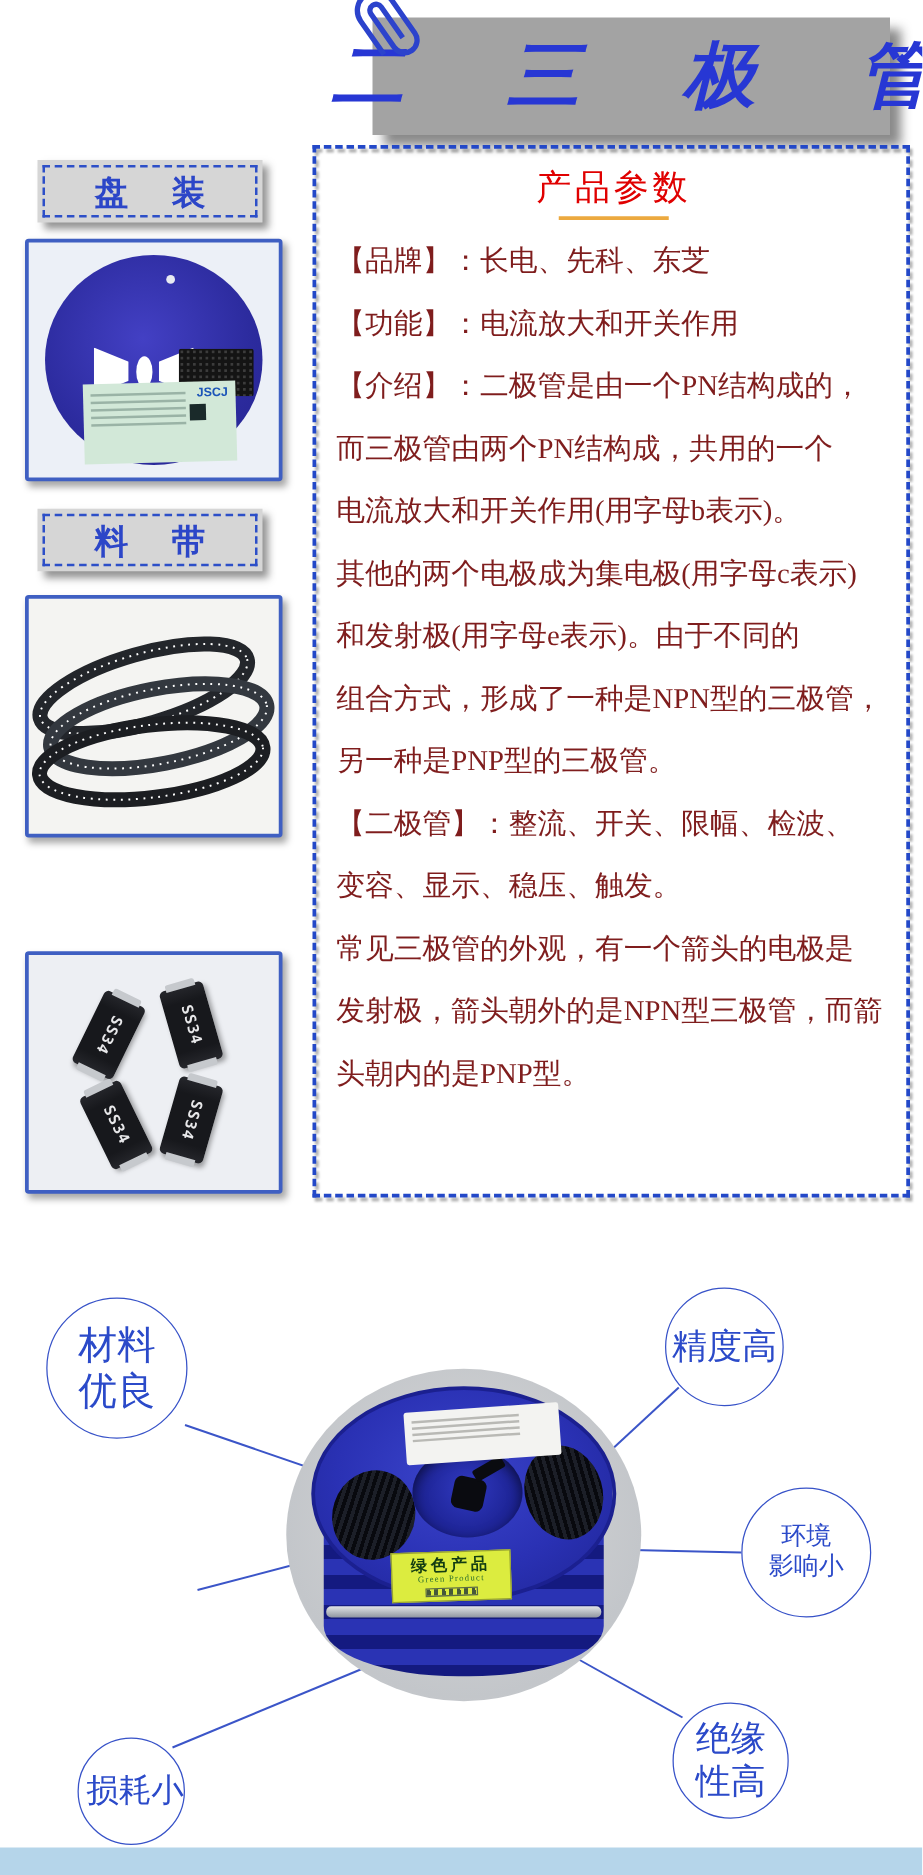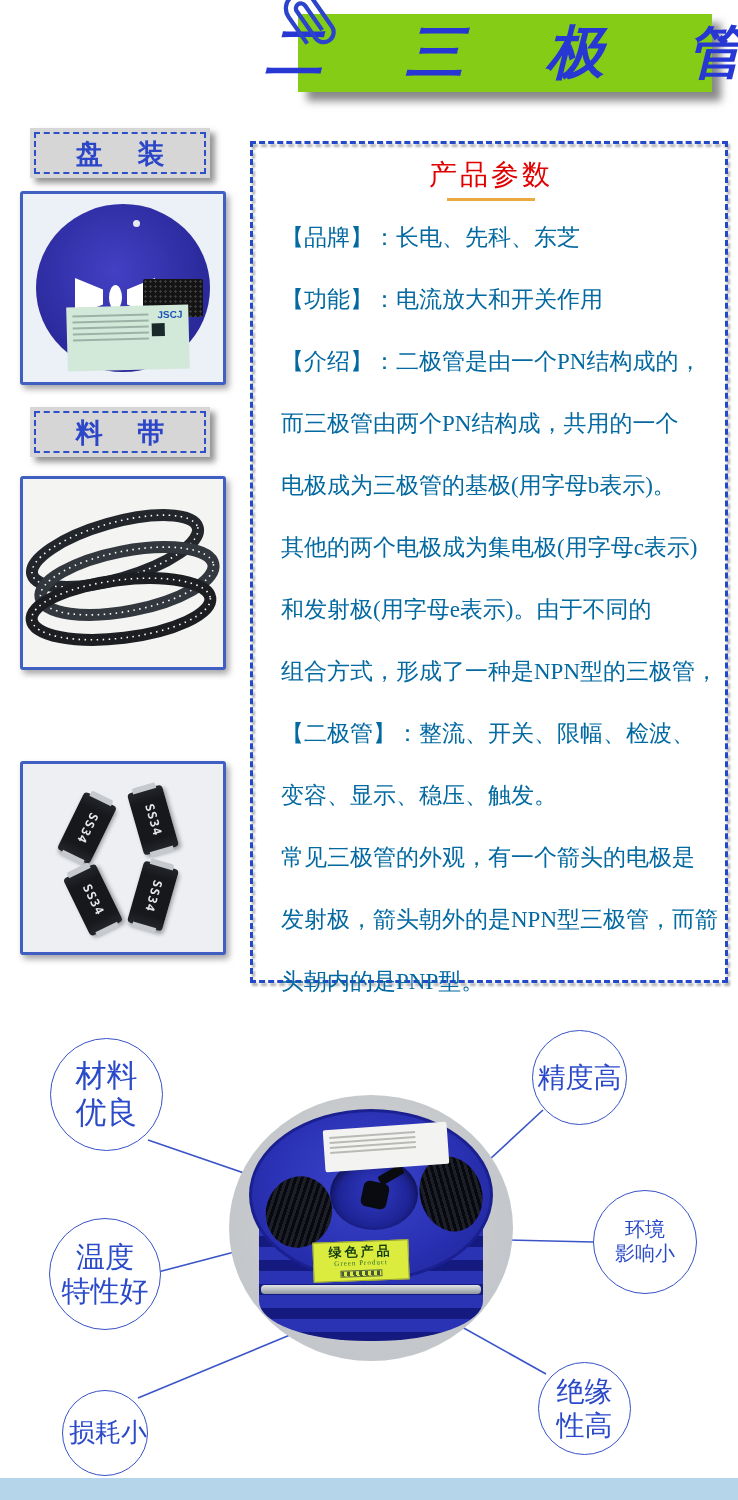--- a/index.html
+++ b/index.html
@@ -1,22 +1,22 @@
 <!DOCTYPE html>
 <html><head>
 <meta charset="utf-8">
 <style>
   * { box-sizing: border-box; }
   body { margin:0; background:#ffffff; }
   #page { position:relative; width:738px; height:1500px; margin:0; background:#ffffff;
           font-family:"Liberation Serif", serif; overflow:hidden; }
 
   
-  .title-banner { position:absolute; left:298px; top:14px; width:414px; height:78px;
-                  background:#84cc16; box-shadow:9px 9px 8px rgba(40,40,40,.55);
+  .title-banner { position:absolute; left:298px; top:14px; width:414px; height:94px;
+                  background:#a3a3a3; box-shadow:9px 9px 8px rgba(40,40,40,.55);
                   display:flex; align-items:center; justify-content:center; }
   .title-banner span { font-size:58px; font-weight:bold; font-style:italic; color:#2737d4;
                        letter-spacing:34px; margin-right:-34px; white-space:nowrap; }
   .paperclip { position:absolute; left:279px; top:-10px; width:60px; height:60px;
                transform:rotate(100deg); z-index:2; }
 
   
   .label-box { position:absolute; left:30px; width:180px; height:50px; background:#d6d6d6;
                box-shadow:5px 5px 6px rgba(40,40,40,.5); padding:4px; }
   .label-box .inner { width:100%; height:100%; border:2px dashed #2d4fc8;
@@ -57,34 +57,34 @@
   .chip::before,.chip::after { content:""; position:absolute; left:6px; right:6px; height:6px; background:#c6c9cd; }
   .chip::before { top:-4px; border-radius:2px 2px 0 0; } .chip::after { bottom:-4px; border-radius:0 0 2px 2px; }
   .chip span { transform:rotate(90deg); color:#e8e8ea; font-size:12px; font-weight:bold; letter-spacing:1px;
                font-family:"DejaVu Sans Mono", monospace; }
   .ch1 { left:46px; top:32px; transform:rotate(26deg); }
   .ch2 { left:112px; top:24px; transform:rotate(-16deg); }
   .ch3 { left:52px; top:104px; transform:rotate(-26deg); }
   .ch4 { left:112px; top:100px; transform:rotate(16deg); }
 
   
-  .param-box { position:absolute; left:250px; top:141px; width:478px; height:842px; }
+  .param-box { position:absolute; left:250px; top:116px; width:478px; height:842px; }
   .param-border { position:absolute; left:0; top:0; right:0; bottom:0; border:3px dashed #2348c8;
                   filter:drop-shadow(2px 3px 1px rgba(110,110,110,.55)); pointer-events:none; }
   .param-content { position:absolute; left:3px; top:3px; right:3px; bottom:3px; padding:10px 12px 0 16px; }
   .param-heading { text-align:center; font-size:28px; color:#e00000; letter-spacing:3px; margin:2px 0 0; font-weight:normal; }
   .param-underline { width:88px; height:3px; background:#eca93f; margin:4px auto 8px; }
-  .pline { margin:12px; font-size:23px; line-height:50px; color:#0369a1; white-space:nowrap; }
+  .pline { margin:0; font-size:23px; line-height:50px; color:#7f1d1d; white-space:nowrap; }
 
   
   .connectors { position:absolute; left:0; top:1020px; width:738px; height:480px; z-index:1; }
   .fcircle { position:absolute; border:1.5px solid #3752c8; border-radius:50%; background:#fff; color:#2b4ac9;
              display:flex; flex-direction:column; align-items:center; justify-content:center;
              text-align:center; line-height:1.18; z-index:3; }
-  .fc1{left:50px;  top:1038px; width:113px; height:113px; font-size:31px;justify-content:center;}
+  .fc1{left:37px;  top:1038px; width:113px; height:113px; font-size:31px;justify-content:center;}
   .fc2{left:532px; top:1030px; width:95px;  height:95px;  font-size:28px;}
   .fc3{left:49px;  top:1218px; width:112px; height:112px; font-size:29px;}
   .fc4{left:593px; top:1190px; width:104px; height:104px; font-size:20px;}
   .fc5{left:62px;  top:1390px; width:86px;  height:86px;  font-size:26px;align-items:flex-end;}
   .fc6{left:538px; top:1362px; width:93px;  height:93px;  font-size:28px;}
 
   
   .center-photo { position:absolute; left:225px; top:1093px; width:292px; height:272px; z-index:2; }
   .cp-bg   { position:absolute; left:4px; top:2px; width:284px; height:266px; border-radius:50%;
              background:radial-gradient(circle at 50% 45%, #d8d8d8 0%, #c3c6ca 70%, #cdd0d3 100%); }
@@ -191,24 +191,25 @@
 
   <div class="param-box">
     <div class="param-border"></div>
     <div class="param-content">
       <h2 class="param-heading">产品参数</h2>
       <div class="param-underline"></div>
       <p class="pline">【品牌】：长电、先科、东芝</p>
       <p class="pline">【功能】：电流放大和开关作用</p>
       <p class="pline">【介绍】：二极管是由一个PN结构成的，</p>
       <p class="pline">而三极管由两个PN结构成，共用的一个</p>
-      <p class="pline">电极成为三极管的基极(用字母b表示)。</p>
+      <p class="pline">电流放大和开关作用(用字母b表示)。</p>
       <p class="pline">其他的两个电极成为集电极(用字母c表示)</p>
       <p class="pline">和发射极(用字母e表示)。由于不同的</p>
       <p class="pline">组合方式，形成了一种是NPN型的三极管，</p>
+      <p class="pline">另一种是PNP型的三极管。</p>
       <p class="pline">【二极管】：整流、开关、限幅、检波、</p>
       <p class="pline">变容、显示、稳压、触发。</p>
       <p class="pline">常见三极管的外观，有一个箭头的电极是</p>
       <p class="pline">发射极，箭头朝外的是NPN型三极管，而箭</p>
       <p class="pline">头朝内的是PNP型。</p>
     </div>
   </div>
 
   <svg class="connectors" viewBox="0 0 738 480">
     <g stroke="#3b55c8" stroke-width="1.6">
@@ -248,24 +249,20 @@
   </div>
 
   <div class="fcircle fc1">
     <span>材料</span>
     <span>优良</span>
   </div>
   <div class="fcircle fc2">
     <span>精度高</span>
     <span></span>
   </div>
-  <div class="fcircle fc3">
-    <span>温度</span>
-    <span>特性好</span>
-  </div>
   <div class="fcircle fc4">
     <span>环境</span>
     <span>影响小</span>
   </div>
   <div class="fcircle fc5">
     <span>损耗小</span>
     <span></span>
   </div>
   <div class="fcircle fc6">
     <span>绝缘</span>

